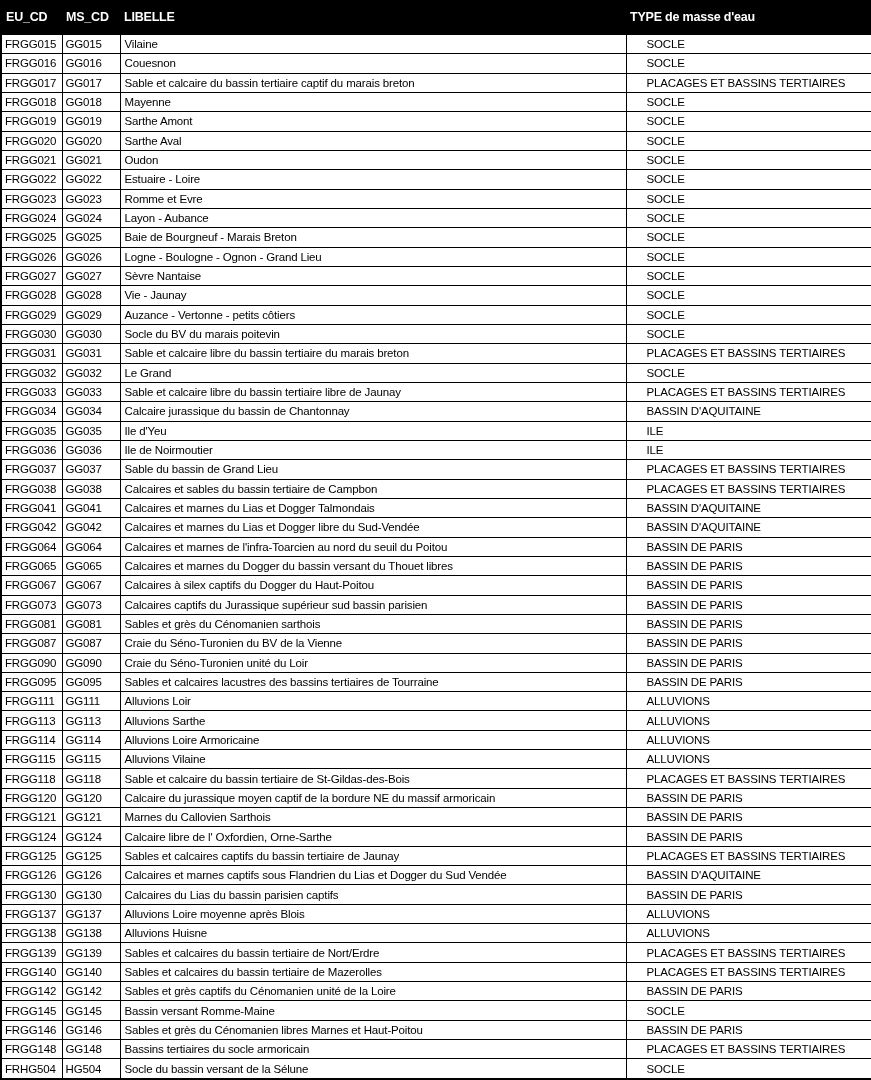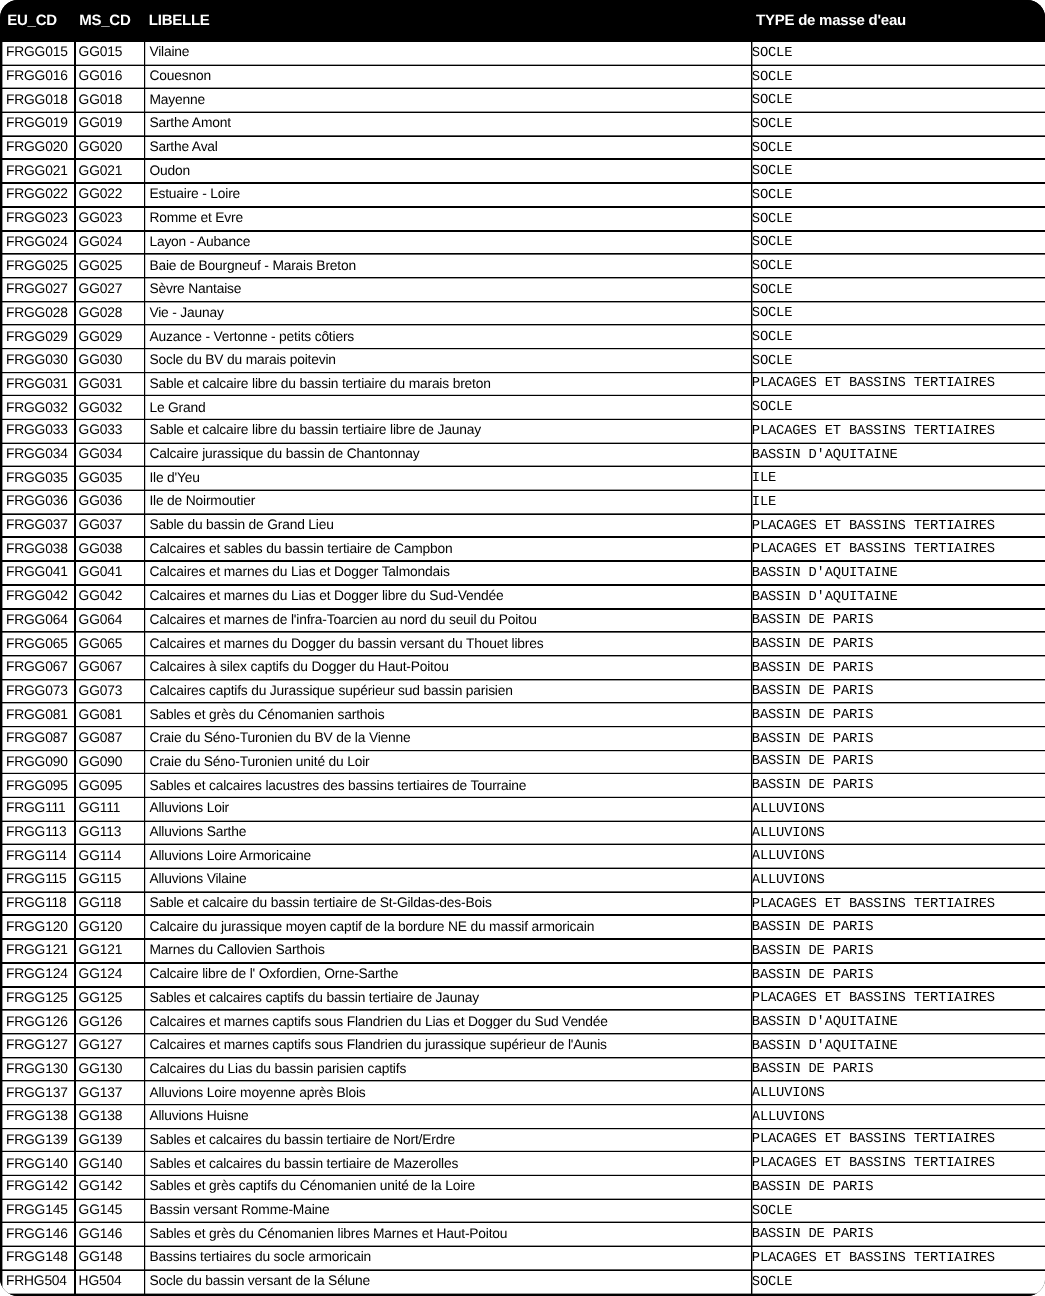--- a/index.html
+++ b/index.html
@@ -5,21 +5,20 @@
   html, body {
     margin: 0;
     padding: 0;
     background: #ffffff;
   }
   .sheet {
     width: 871px;
     height: 1080px;
     overflow: hidden;
     background: #000000;
-    border-radius: 15px;
   }
   table.water-table {
     border-collapse: collapse;
     table-layout: fixed;
     width: 871px;
     height: 1080px;
     font-family: "Liberation Sans", sans-serif;
     border: 2px solid #000000;
   }
   col.c-eu   { width: 61px; }
@@ -46,21 +45,21 @@
     color: #000000;
     border: 1px solid #000000;
     font-size: 11.5px;
     letter-spacing: -0.15px;
     vertical-align: middle;
     padding: 0 2px 0 3px;
     white-space: nowrap;
     overflow: hidden;
   }
   tbody td.col-2 { padding-left: 4px; }
-  tbody td.col-3 { padding-left: 0; font-family: Liberation Mono, monospace; }
+  tbody td.col-3 { padding-left: 20px; }
 </style>
 </head>
 <body>
 
 <div class="sheet">
   <table class="water-table">
     <colgroup>
       <col class="c-eu">
       <col class="c-ms">
       <col class="c-lib">
@@ -81,20 +80,26 @@
           <td class="col-2">Vilaine</td>
           <td class="col-3">SOCLE</td>
         </tr>
         <tr>
           <td class="col-0">FRGG016</td>
           <td class="col-1">GG016</td>
           <td class="col-2">Couesnon</td>
           <td class="col-3">SOCLE</td>
         </tr>
         <tr>
+          <td class="col-0">FRGG017</td>
+          <td class="col-1">GG017</td>
+          <td class="col-2">Sable et calcaire du bassin tertiaire captif du marais breton</td>
+          <td class="col-3">PLACAGES ET BASSINS TERTIAIRES</td>
+        </tr>
+        <tr>
           <td class="col-0">FRGG018</td>
           <td class="col-1">GG018</td>
           <td class="col-2">Mayenne</td>
           <td class="col-3">SOCLE</td>
         </tr>
         <tr>
           <td class="col-0">FRGG019</td>
           <td class="col-1">GG019</td>
           <td class="col-2">Sarthe Amont</td>
           <td class="col-3">SOCLE</td>
@@ -126,20 +131,26 @@
         <tr>
           <td class="col-0">FRGG024</td>
           <td class="col-1">GG024</td>
           <td class="col-2">Layon - Aubance</td>
           <td class="col-3">SOCLE</td>
         </tr>
         <tr>
           <td class="col-0">FRGG025</td>
           <td class="col-1">GG025</td>
           <td class="col-2">Baie de Bourgneuf - Marais Breton</td>
+          <td class="col-3">SOCLE</td>
+        </tr>
+        <tr>
+          <td class="col-0">FRGG026</td>
+          <td class="col-1">GG026</td>
+          <td class="col-2">Logne - Boulogne - Ognon - Grand Lieu</td>
           <td class="col-3">SOCLE</td>
         </tr>
         <tr>
           <td class="col-0">FRGG027</td>
           <td class="col-1">GG027</td>
           <td class="col-2">Sèvre Nantaise</td>
           <td class="col-3">SOCLE</td>
         </tr>
         <tr>
           <td class="col-0">FRGG028</td>
@@ -318,26 +329,20 @@
         <tr>
           <td class="col-0">FRGG125</td>
           <td class="col-1">GG125</td>
           <td class="col-2">Sables et calcaires captifs du bassin tertiaire de Jaunay</td>
           <td class="col-3">PLACAGES ET BASSINS TERTIAIRES</td>
         </tr>
         <tr>
           <td class="col-0">FRGG126</td>
           <td class="col-1">GG126</td>
           <td class="col-2">Calcaires et marnes captifs sous Flandrien du Lias et Dogger du Sud Vendée</td>
-          <td class="col-3">BASSIN D'AQUITAINE</td>
-        </tr>
-        <tr>
-          <td class="col-0">FRGG127</td>
-          <td class="col-1">GG127</td>
-          <td class="col-2">Calcaires et marnes captifs sous Flandrien du jurassique supérieur de l'Aunis</td>
           <td class="col-3">BASSIN D'AQUITAINE</td>
         </tr>
         <tr>
           <td class="col-0">FRGG130</td>
           <td class="col-1">GG130</td>
           <td class="col-2">Calcaires du Lias du bassin parisien captifs</td>
           <td class="col-3">BASSIN DE PARIS</td>
         </tr>
         <tr>
           <td class="col-0">FRGG137</td>

